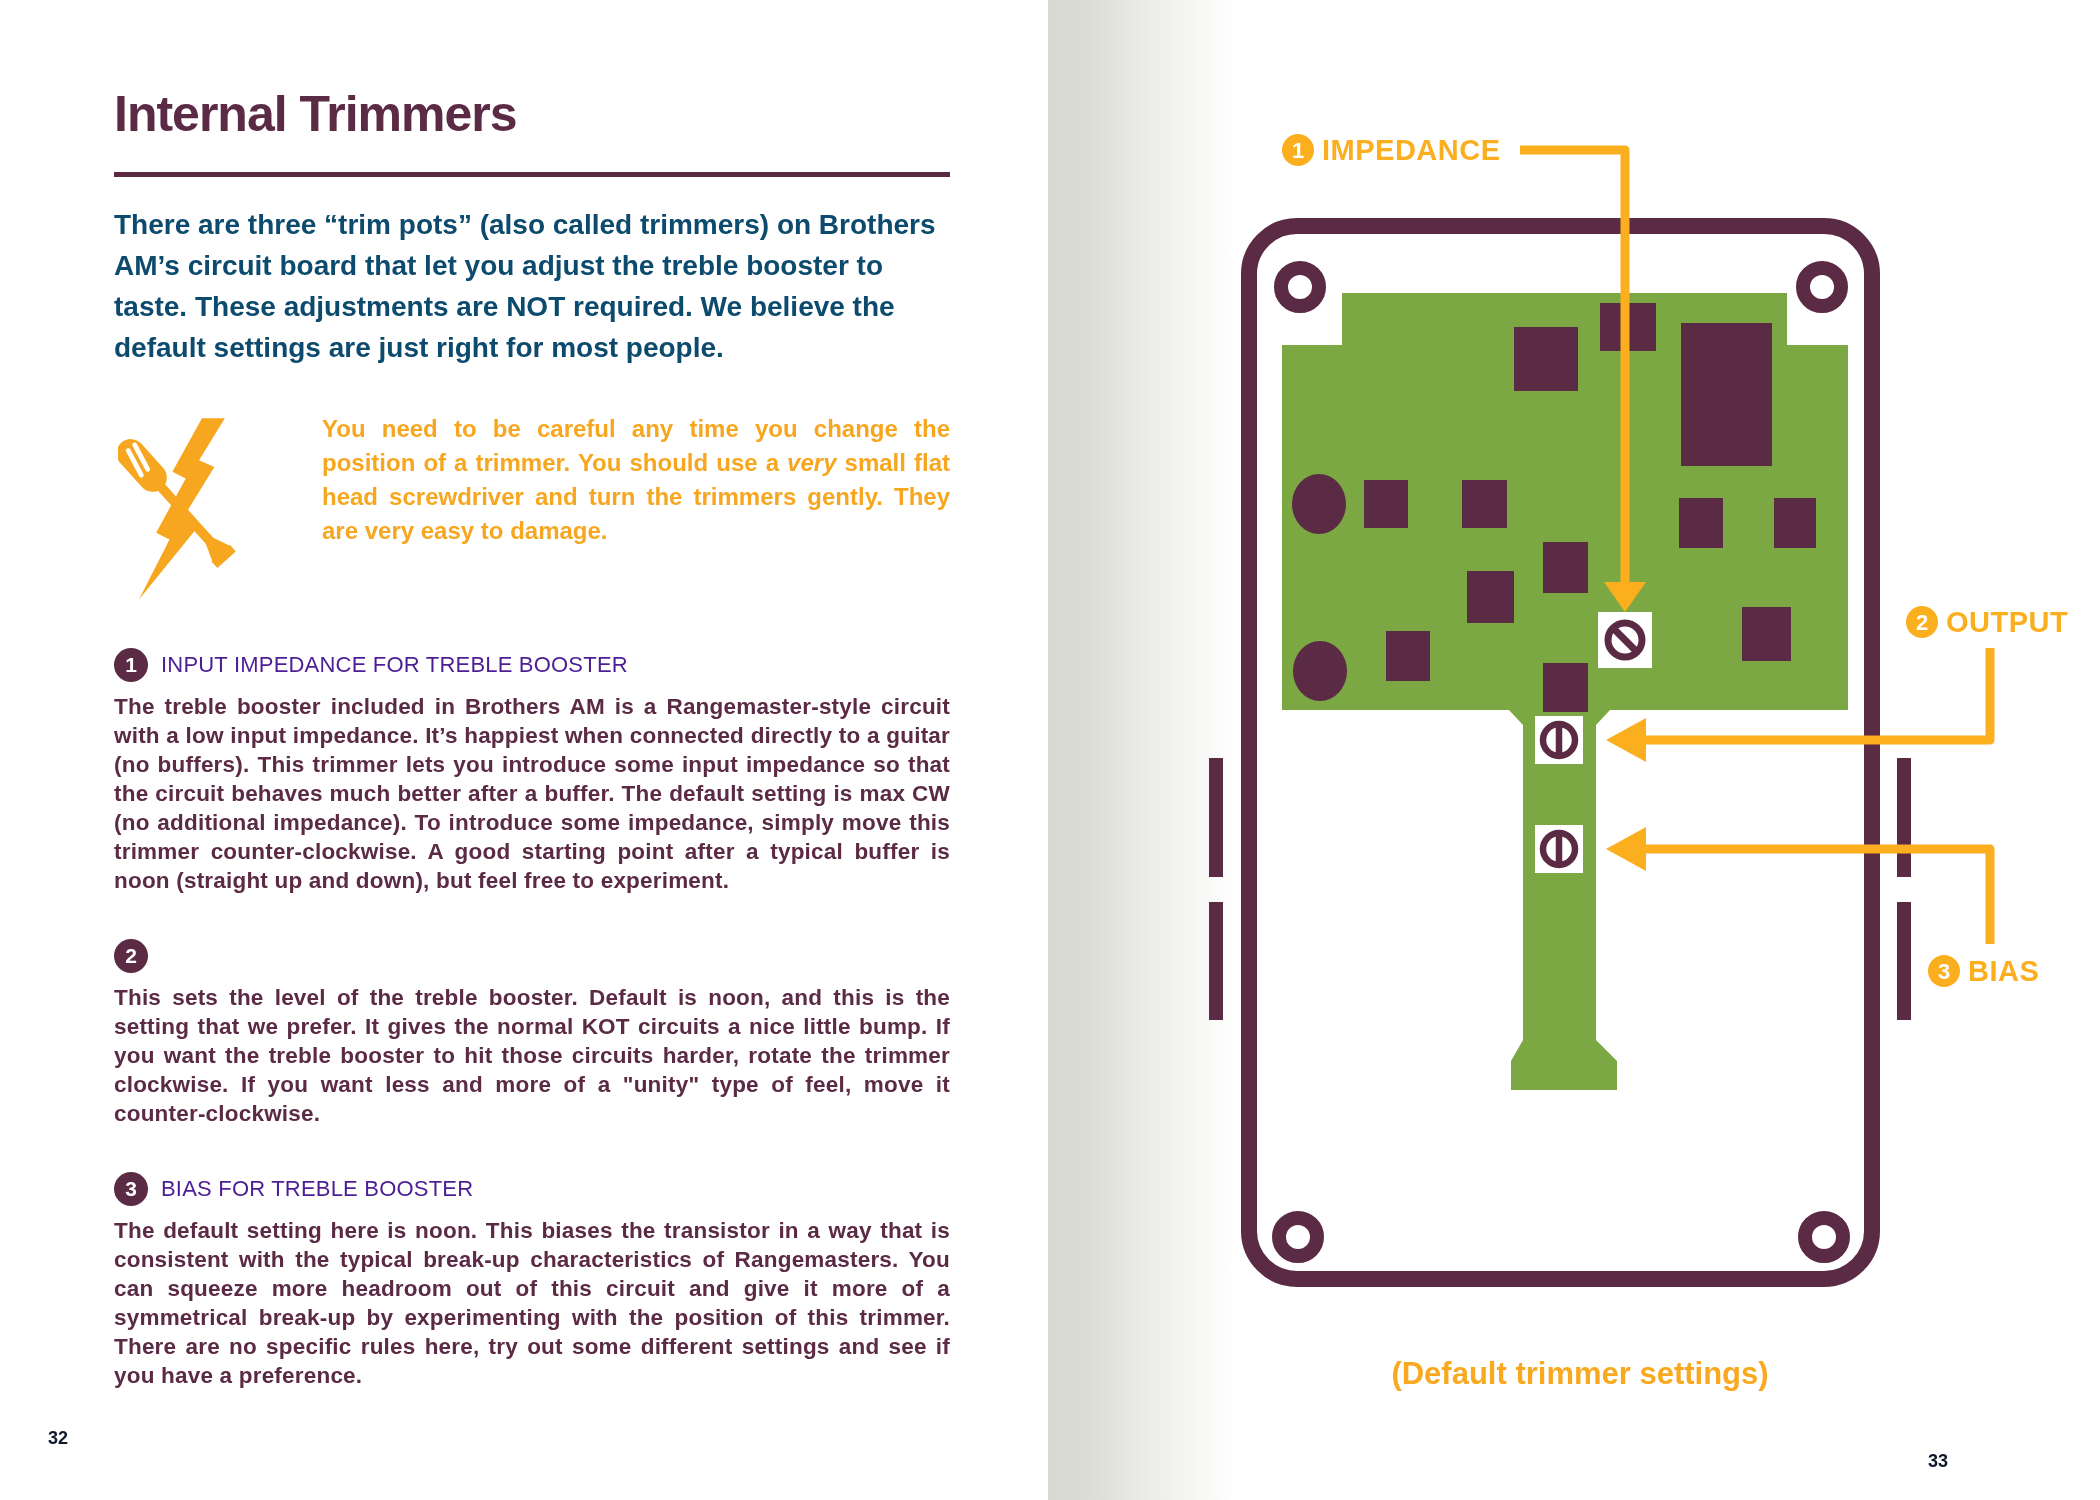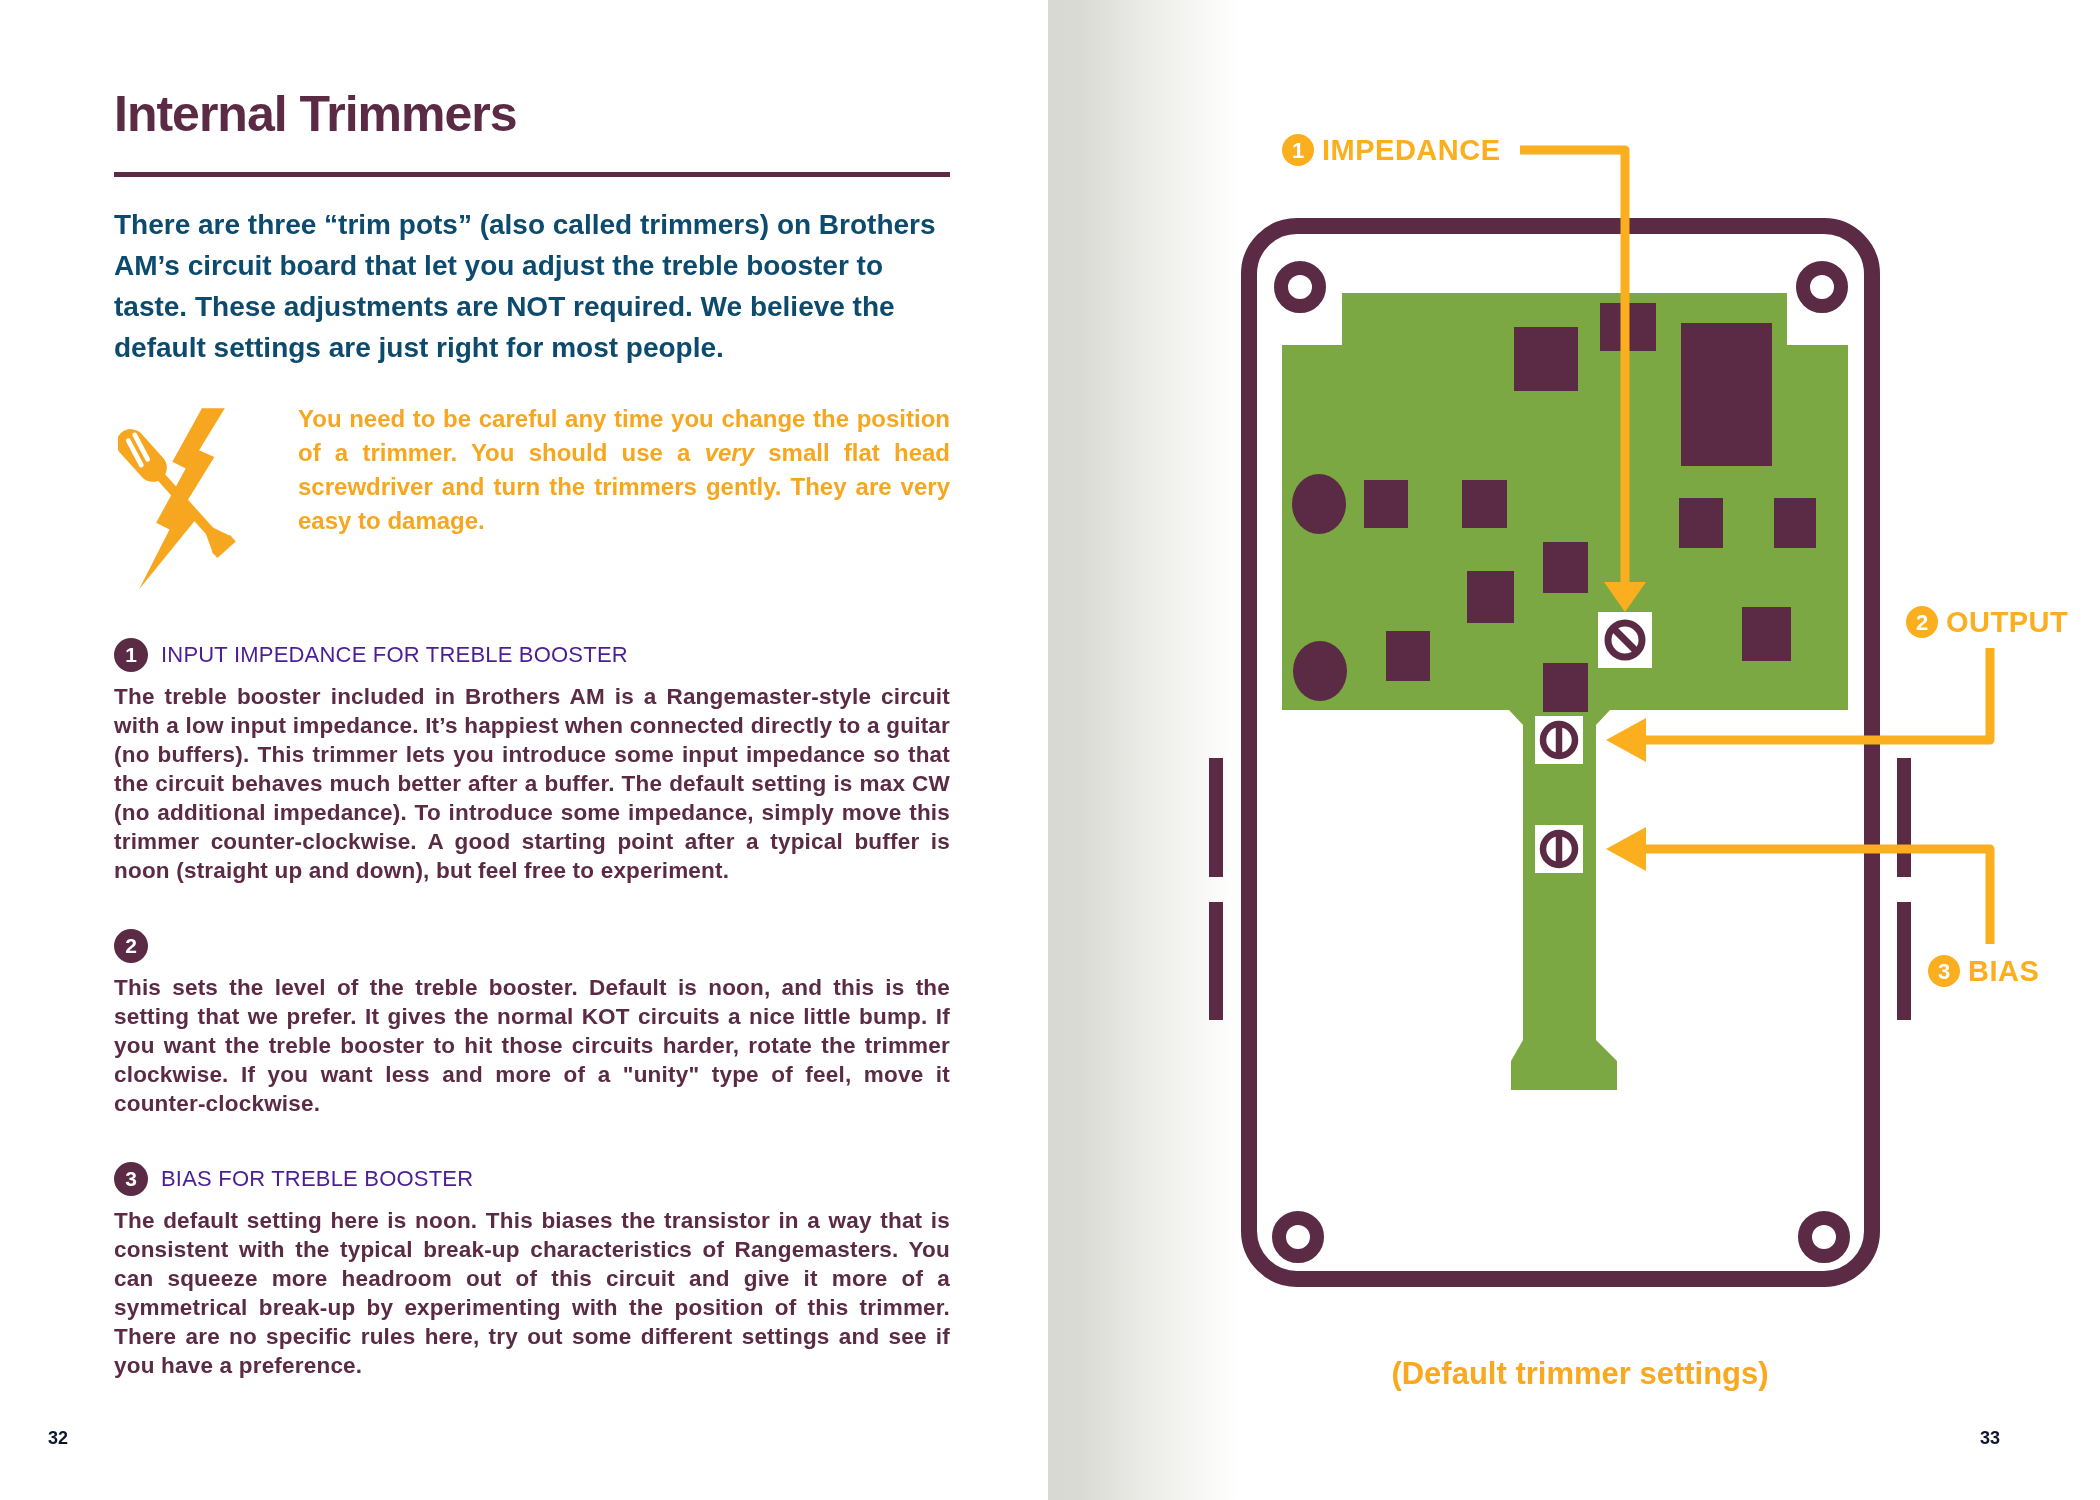--- a/index.html
+++ b/index.html
@@ -6,38 +6,38 @@
   html,body { width:2100px; height:1500px; background:#ffffff; overflow:hidden;
               font-family:"Liberation Sans", sans-serif; }
   .canvas { position:relative; width:2100px; height:1258px; background:#ffffff; }
 
   
   .left-page { position:absolute; left:114px; top:86px; width:836px; color:#5b2a44; }
   .page-title { font-size:50px; font-weight:800; letter-spacing:-1px; line-height:1.12; color:#5b2a44; }
   .title-rule { margin-top:30px; height:5px; background:#5b2a44; width:100%; }
   .intro { margin-top:27px; font-size:28px; line-height:41px; font-weight:600; color:#0c4a6e; }
 
-  .warning { margin-top:34px; display:flex; align-items:flex-start; }
+  .warning { margin-top:44px; display:flex; align-items:flex-start;gap:24px; }
   .warning-icon { width:124px; height:192px; flex:0 0 auto; margin-left:4px; }
   .warning-text { margin-left:56px; width:652px; font-size:24px; line-height:34px; font-weight:700;
                   color:#f6a71f; text-align:justify; }
   .warning-text em { font-style:italic; }
 
   .section { margin-top:44px; }
   .section-head { display:flex; align-items:center; gap:13px; }
   .num-badge { width:34px; height:34px; border-radius:50%; background:#5b2a44; color:#ffffff;
                display:inline-flex; align-items:center; justify-content:center;
                font-size:21px; font-weight:800; flex:0 0 auto; }
   .section-title { font-size:22px; font-weight:400; letter-spacing:0.2px; color:#4c1d95; }
   .section-body { margin-top:10px; font-size:22.5px; line-height:29px; font-weight:700;
                   color:#5b2a44; text-align:justify; letter-spacing:0.2px; }
 
   .page-num { position:absolute; top:1428px; font-size:18px; font-weight:700; color:#0f172a; }
   .page-num.pn-left  { left:48px; }
-  .page-num.pn-right { left:1980px; }
+  .page-num.pn-right { left:1928px;margin-top:23px; }
 
   
   .spine-shadow { position:absolute; left:1048px; top:0; width:190px; height:1500px;
     background:linear-gradient(to right,
       #d9d9d3 0%, #dbdbd5 18%, rgba(222,222,216,0.55) 55%, rgba(255,255,255,0) 100%); }
 
   
   .diagram { position:absolute; left:1180px; top:90px; width:920px; height:1330px; }
   .diagram text { font-family:"Liberation Sans", sans-serif; }
 </style>

